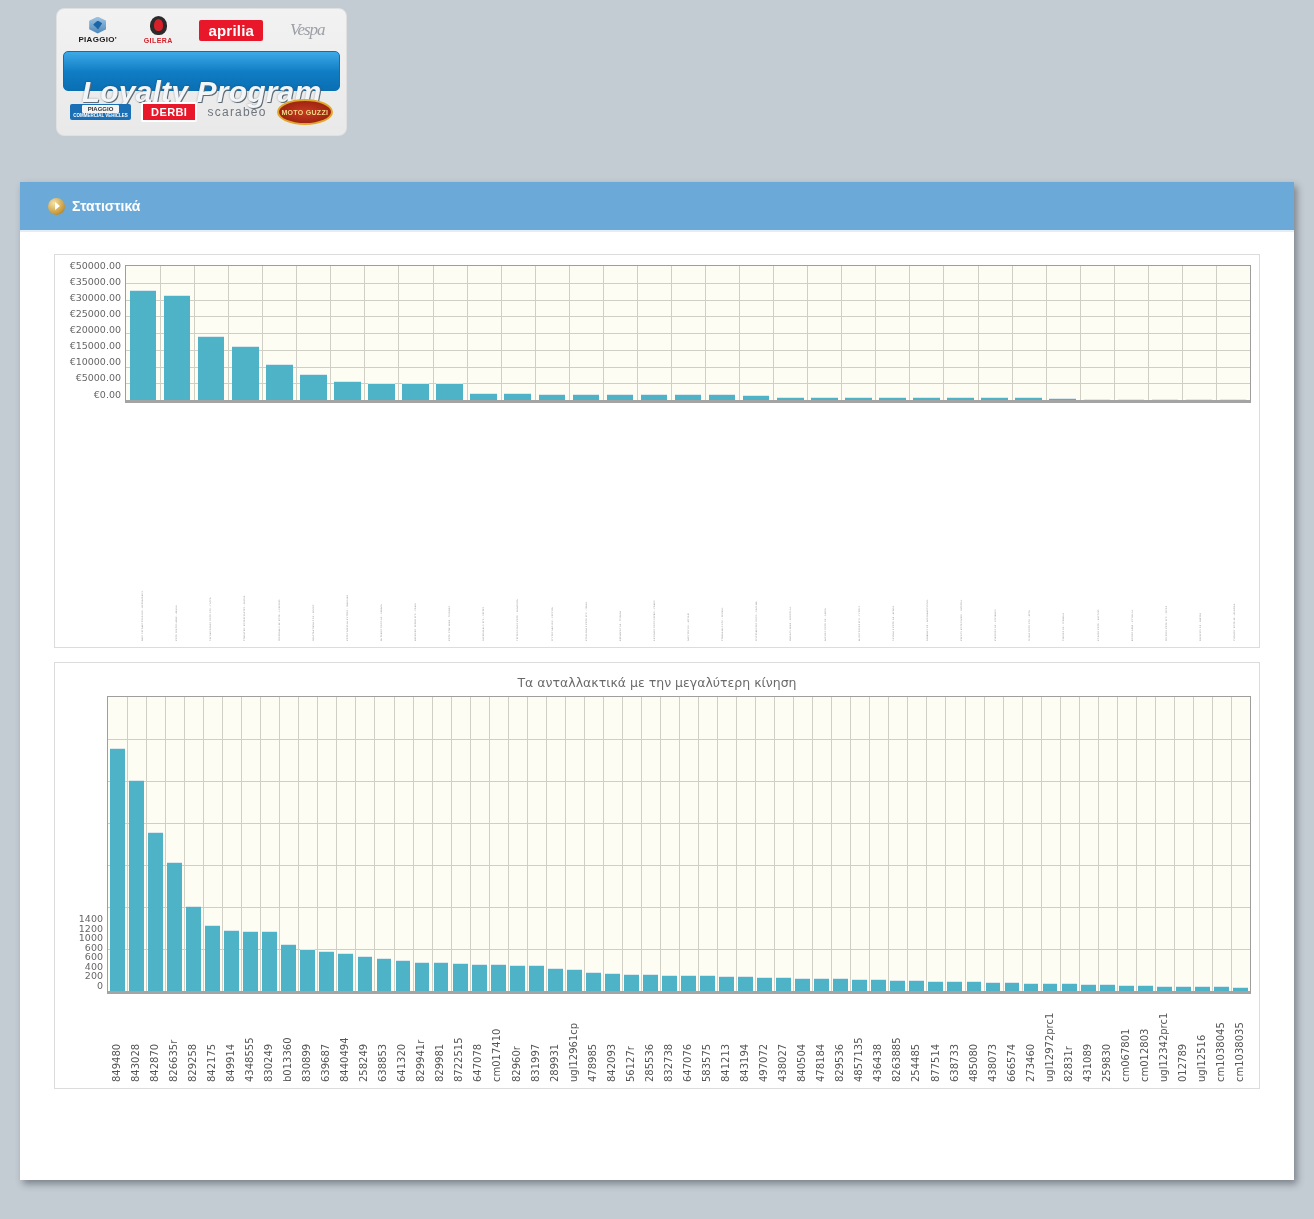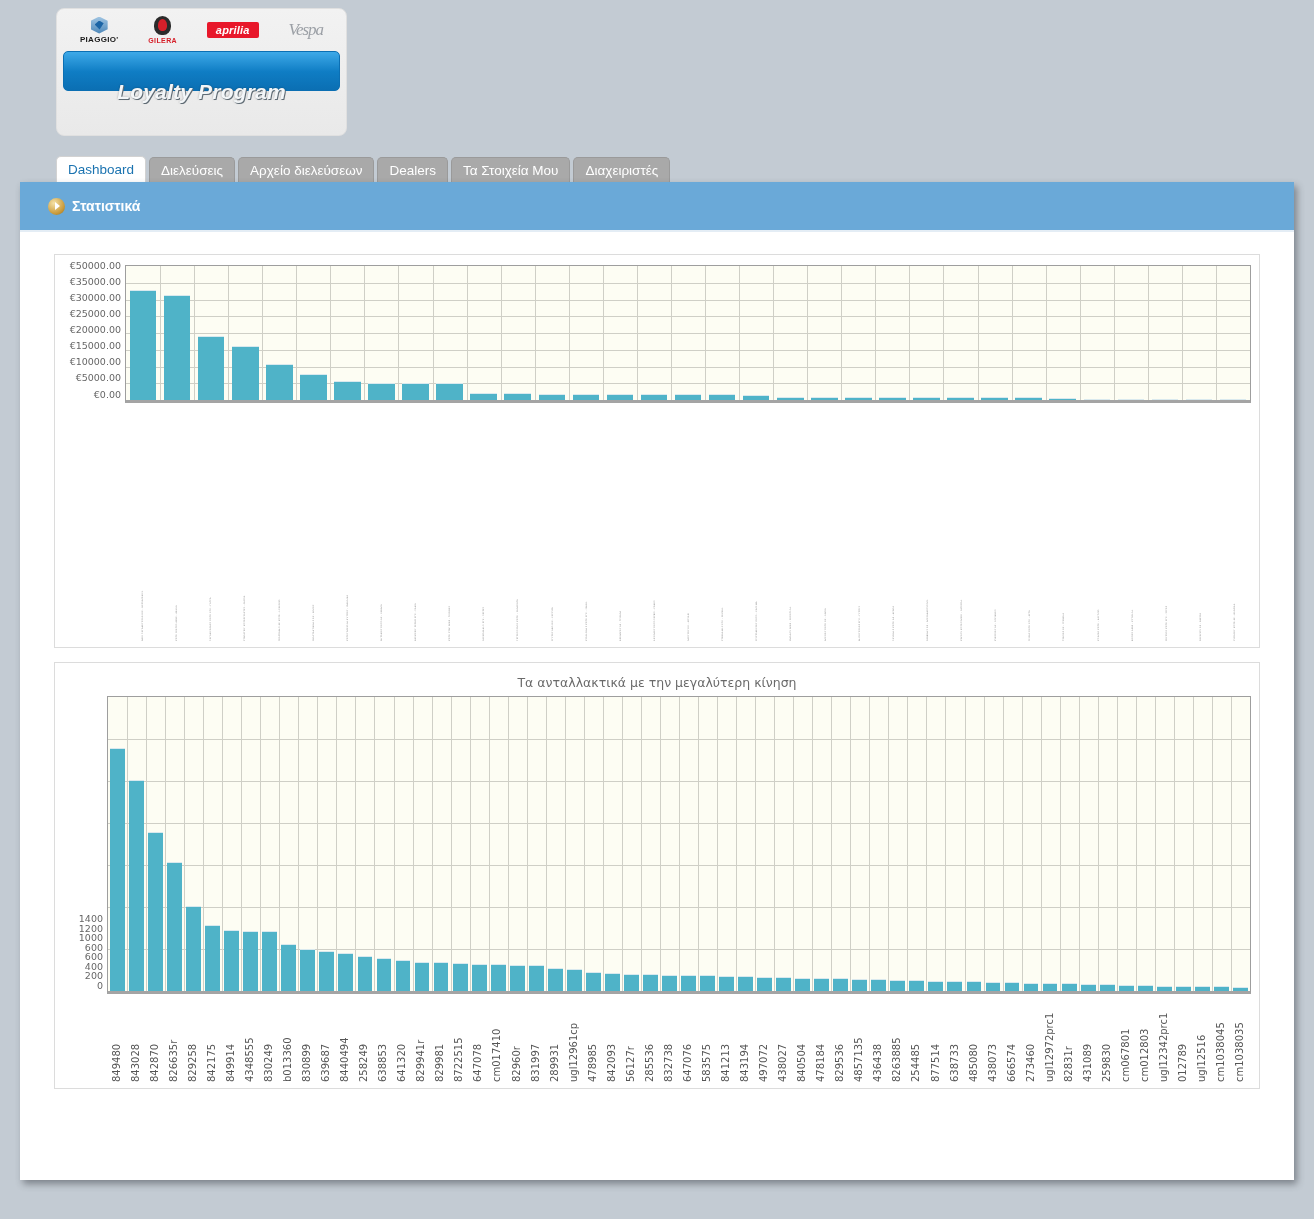--- a/index.html
+++ b/index.html
@@ -46,22 +46,22 @@
     width: 17px; height: 19px; background: #2b2b2b;
     border-radius: 50% 50% 45% 45%; position: relative;
   }
   .gilera-shield::after {
     content:""; position:absolute; left:4px; top:3px; width:9px; height:12px;
     background:#d6202a; border-radius:50% 50% 40% 40%;
   }
   .gilera-txt { font-size: 7px; font-weight: bold; color: #d6202a; margin-top: 2px; letter-spacing: .4px; }
 
   .aprilia-mark {
-    background: #e8172a; color: #fff; font-size: 11px; font-weight: bold;
-    font-style: italic; padding: 2px 9px; border-radius: 2px; letter-spacing: .2px;
+    background: #e8172a; color: #fff; font-size: 15px; font-weight: bold;
+    padding: 2px 9px; border-radius: 2px; letter-spacing: .2px;
   }
   .vespa-mark {
     font-family: "Liberation Serif", serif; font-style: italic; font-size: 17px;
     color: #8d9299; letter-spacing: -1px; opacity: .85;
   }
   .piaggio-cv {
     display: flex; flex-direction: column; align-items: center;
     background: #1b6fb5; border-radius: 2px; padding: 1px 3px;
   }
   .piaggio-cv .t1 { font-size: 6px; font-weight: bold; color:#fff; background:#f4f4f4; color:#333; padding:1px 6px; border-radius:1px;}
@@ -82,21 +82,21 @@
   }
 
   .loyalty-bar {
     margin: 0 6px; height: 40px;
     background: linear-gradient(#3ea9e8, #0f7dc4 52%, #0b6fb3);
     border-radius: 5px;
     display: flex; align-items: center; justify-content: center;
     border: 1px solid #0b6fb3;
   }
   .loyalty-bar span {
-    font-size: 21px; font-weight: bold; font-style: italic;
+    font-size: 30px; font-weight: bold; font-style: italic;
     color: #f3f6f8; letter-spacing: .2px;
     text-shadow: 1px 1px 0 #5f6b74, 0 0 2px rgba(0,0,0,.35);
     margin-top: 41px;
   }
 
   
   .tabs { position: absolute; left: 56px; top: 156px; display: flex; align-items: flex-end; }
   .tab {
     font-size: 13.5px; color: #ffffff; background: #a9a9a9;
     padding: 5px 11px 5px 11px; margin-right: 3px;
@@ -208,30 +208,37 @@
       </div>
       <div class="brand">
         <span class="vespa-mark">Vespa</span>
       </div>
     </div>
 
     <div class="loyalty-bar">
       <span>Loyalty Program</span>
     </div>
 
+    <div class="logo-row bottom">
+      <div class="brand piaggio-cv">
+        <div class="t1">PIAGGIO</div>
+        <div class="t2">COMMERCIAL VEHICLES</div>
+      </div>
+      <div class="brand">
+        <span class="derbi-mark">DERBI</span>
+      </div>
+      <div class="brand">
+        <span class="scarabeo-mark">scarabeo</span>
+      </div>
+      <div class="brand">
+        <span class="guzzi-mark">MOTO GUZZI</span>
+      </div>
+    </div>
   </div>
 
-  <div class="tabs" id="tabs">
-      <div class="tab active">Dashboard</div>
-      <div class="tab">Διελεύσεις</div>
-      <div class="tab">Αρχείο διελεύσεων</div>
-      <div class="tab">Dealers</div>
-      <div class="tab">Τα Στοιχεία Μου</div>
-      <div class="tab">Διαχειριστές</div>
-    </div>
 
   <div class="panel">
     <div class="panel-header">
       <span class="stat-icon"></span>
       <span class="panel-title">Στατιστικά</span>
     </div>
 
     <div class="panel-body">
 
       <div class="chart-box">

